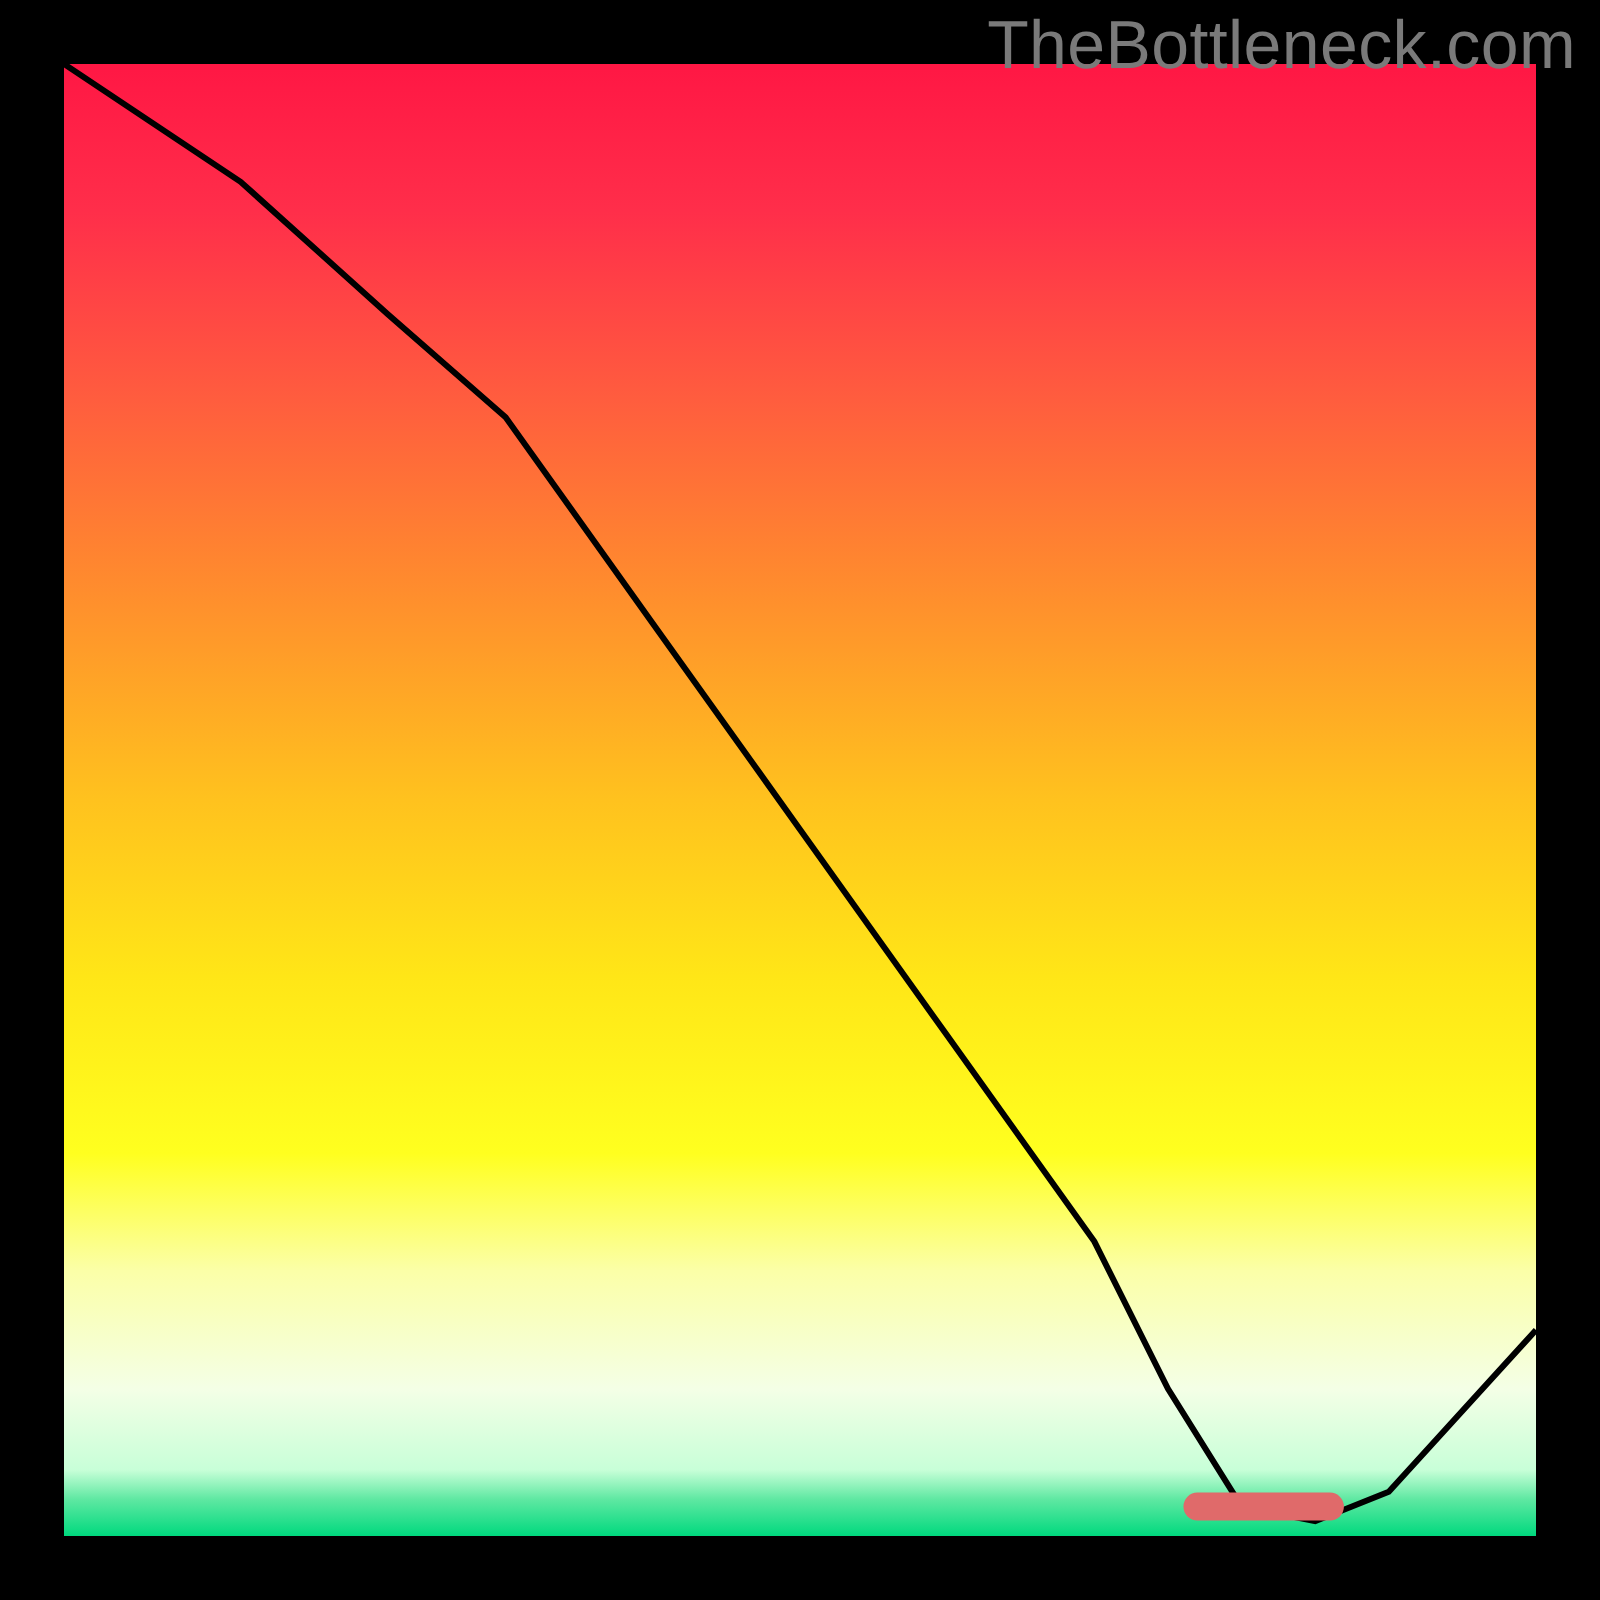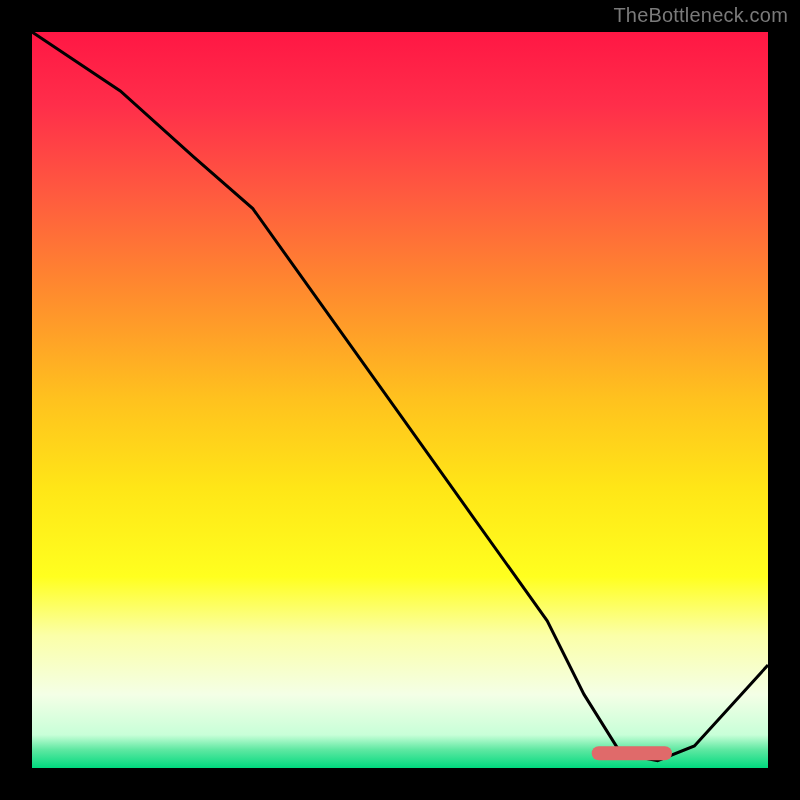--- a/index.html
+++ b/index.html
@@ -12,21 +12,21 @@
   }
   .chart-container {
     position: relative;
     width: 800px;
     height: 800px;
   }
   .watermark {
     position: absolute;
     top: 4px;
     right: 12px;
-    font-size: 20px;
+    font-size: 34px;
     color: #7a7a7a;
     font-weight: 400;
     letter-spacing: 0.2px;
     z-index: 10;
   }
   svg.plot {
     position: absolute;
     left: 0;
     top: 0;
     width: 800px;

